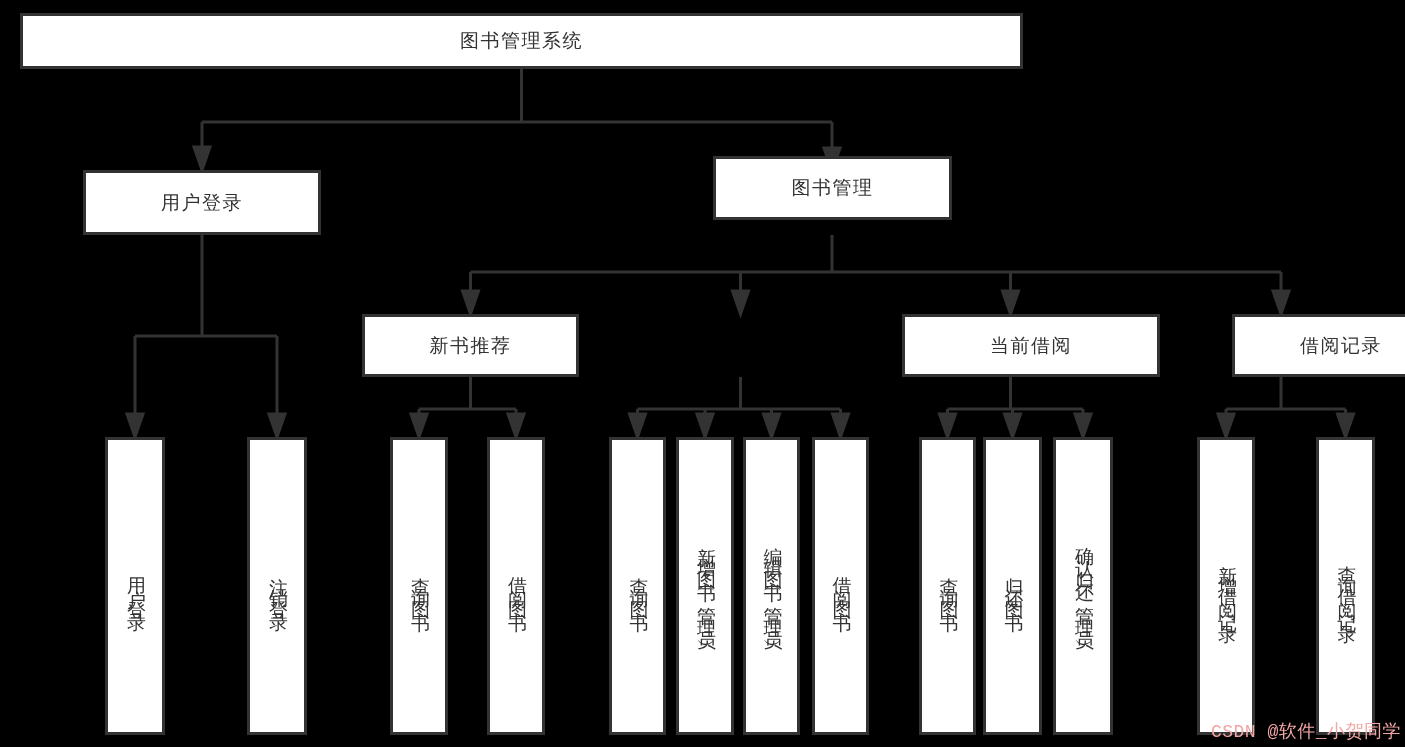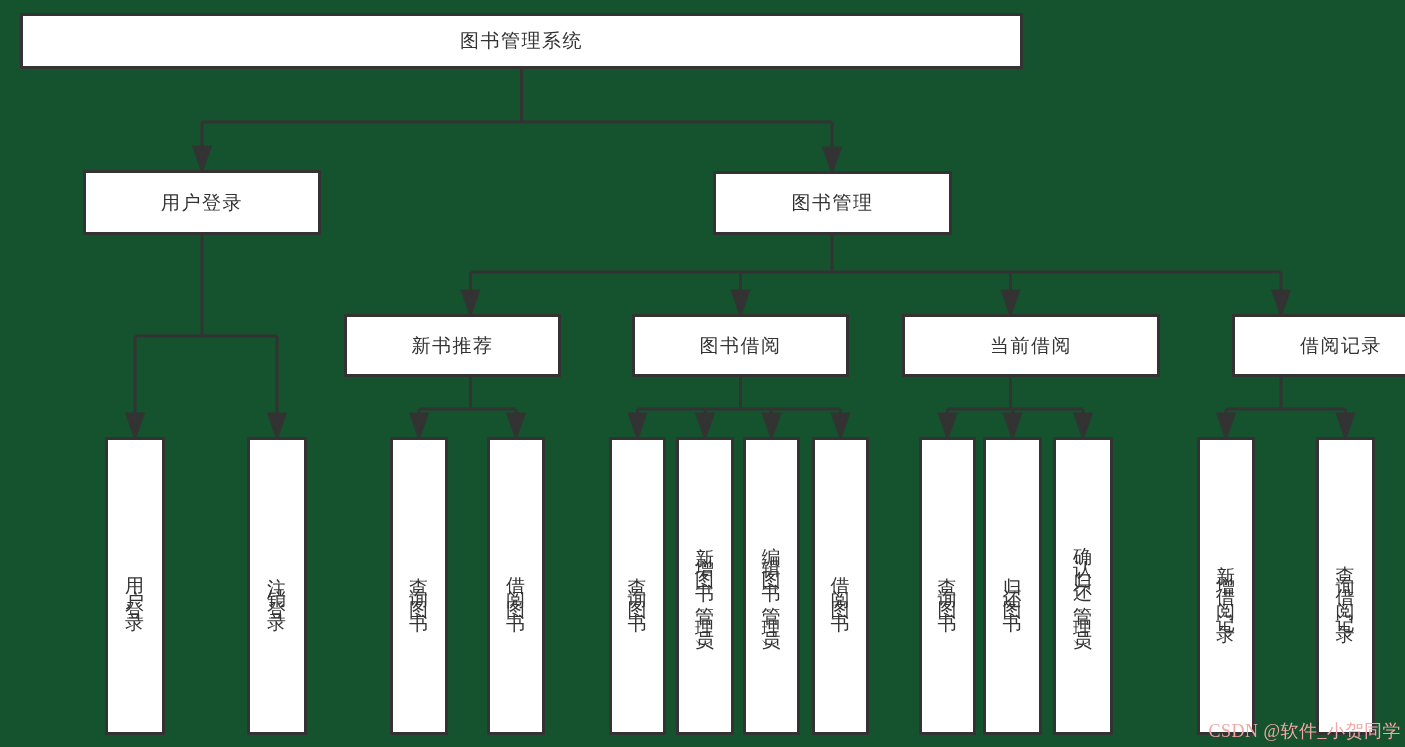--- a/index.html
+++ b/index.html
@@ -1,22 +1,22 @@
 <!DOCTYPE html>
 <html><head>
 <meta charset="utf-8">
 <style>
   html, body { margin: 0; padding: 0; background: #ffffff; }
   .canvas {
     position: relative;
     width: 1405px;
     height: 747px;
-    background: #14532d;
+    background: #000000;
     overflow: hidden;
-    font-family: Liberation Serif, serif;
+    font-family: Liberation Mono, monospace;
   }
   .wires {
     position: absolute;
     left: 0; top: 0;
     width: 1405px; height: 747px;
     z-index: 0;
   }
   .node {
     position: absolute;
     box-sizing: border-box;
@@ -102,29 +102,26 @@
     </g>
   </svg>
 
   <div class="node" style="left:20px; top:13px; width:1003px; height:56px;">
     <span class="h-label">图书管理系统</span>
   </div>
 
   <div class="node" style="left:83px; top:170px; width:238px; height:65px;">
     <span class="h-label">用户登录</span>
   </div>
-  <div class="node" style="left:713px; top:171px; width:239px; height:64px;">
+  <div class="node" style="left:713px; top:156px; width:239px; height:64px;">
     <span class="h-label">图书管理</span>
   </div>
 
-  <div class="node" style="left:344px; top:314px; width:217px; height:63px;">
+  <div class="node" style="left:362px; top:314px; width:217px; height:63px;">
     <span class="h-label">新书推荐</span>
-  </div>
-  <div class="node" style="left:632px; top:314px; width:217px; height:63px;">
-    <span class="h-label">图书借阅</span>
   </div>
   <div class="node" style="left:902px; top:314px; width:258px; height:63px;">
     <span class="h-label">当前借阅</span>
   </div>
   <div class="node" style="left:1232px; top:314px; width:218px; height:63px;">
     <span class="h-label">借阅记录</span>
   </div>
 
   <div class="node" style="left:105px; top:437px; width:60px; height:298px;">
     <span class="v-label">用户登录</span>

